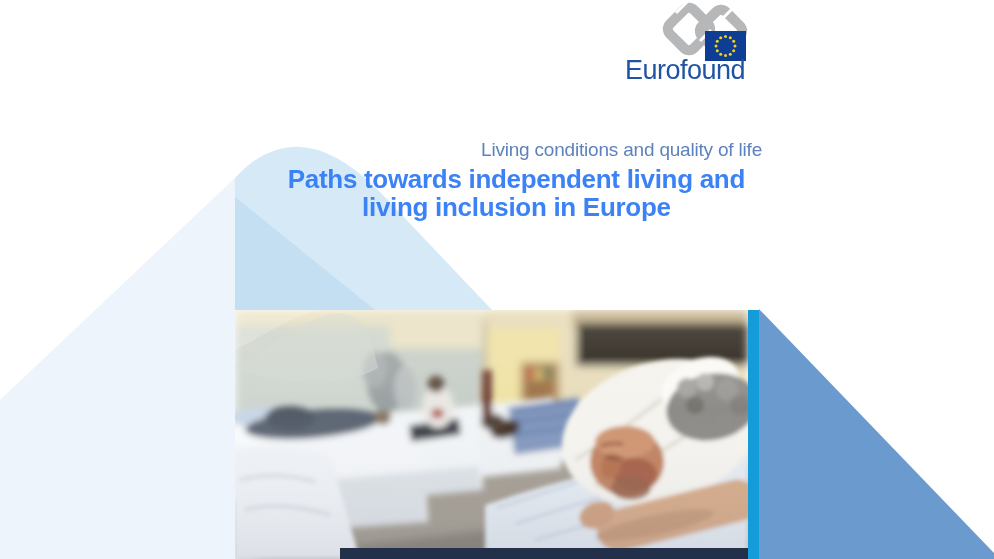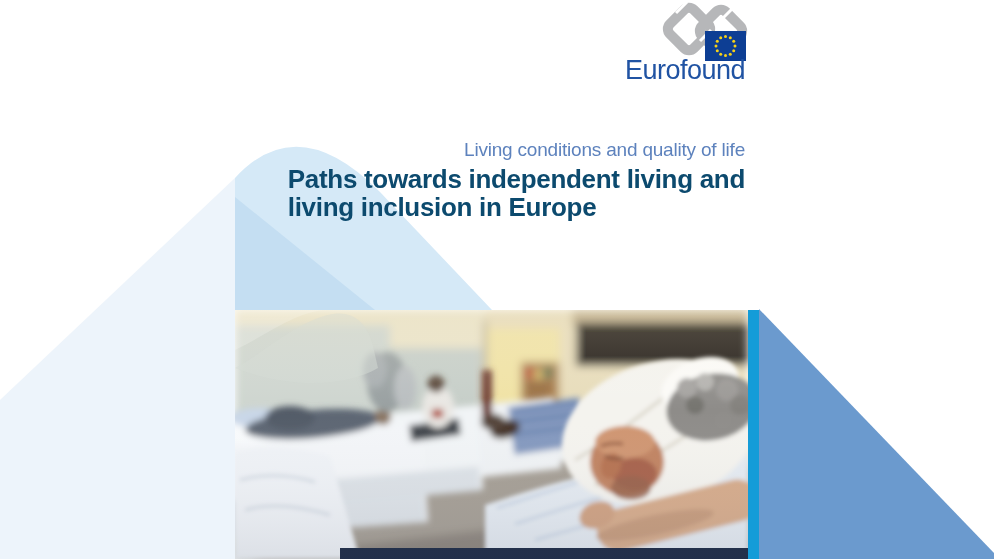--- a/index.html
+++ b/index.html
@@ -3,24 +3,24 @@
 <meta charset="utf-8">
 <style>
   html,body{margin:0;padding:0;background:#ffffff;}
   body{font-family:"Liberation Sans",sans-serif;}
   .canvas{position:relative;width:994px;height:559px;overflow:hidden;background:#fff;}
   .bg{position:absolute;left:0;top:0;width:994px;height:559px;z-index:0;}
   .photo{position:absolute;left:235px;top:310px;width:513px;height:249px;overflow:hidden;z-index:1;}
   .logo-art{position:absolute;left:650px;top:0;width:106px;height:66px;z-index:2;}
   .wordmark{position:absolute;top:55px;right:249px;z-index:3;
             font-size:27px;font-weight:400;letter-spacing:-0.5px;color:#2053a3;}
-  .series{position:absolute;top:139px;right:249px;z-index:3;
+  .series{position:absolute;top:139px;right:232px;z-index:3;
           font-size:19px;font-weight:400;letter-spacing:-0.2px;color:#5d82bd;}
-  .title{position:absolute;top:165px;right:249px;z-index:3;text-align:left;
-         font-size:26px;font-weight:bold;line-height:28px;letter-spacing:-0.3px;color:#0c4a6e;}
+  .title{position:absolute;top:165px;right:249px;z-index:3;text-align:center;
+         font-size:26px;font-weight:bold;line-height:28px;letter-spacing:-0.3px;color:#3b82f6;}
 </style>
 </head>
 <body>
 
 <div class="canvas">
 
   <svg class="bg" viewBox="0 0 994 559" aria-hidden="true">
     <polygon points="235,178 0,400 0,559 235,559" fill="#edf4fb"></polygon>
     <path d="M235,178 Q298,109 380,192 L492,310 L235,310 Z" fill="#d5e9f7"></path>
     <polygon points="235,197 375,310 235,310" fill="#c4def2"></polygon>

